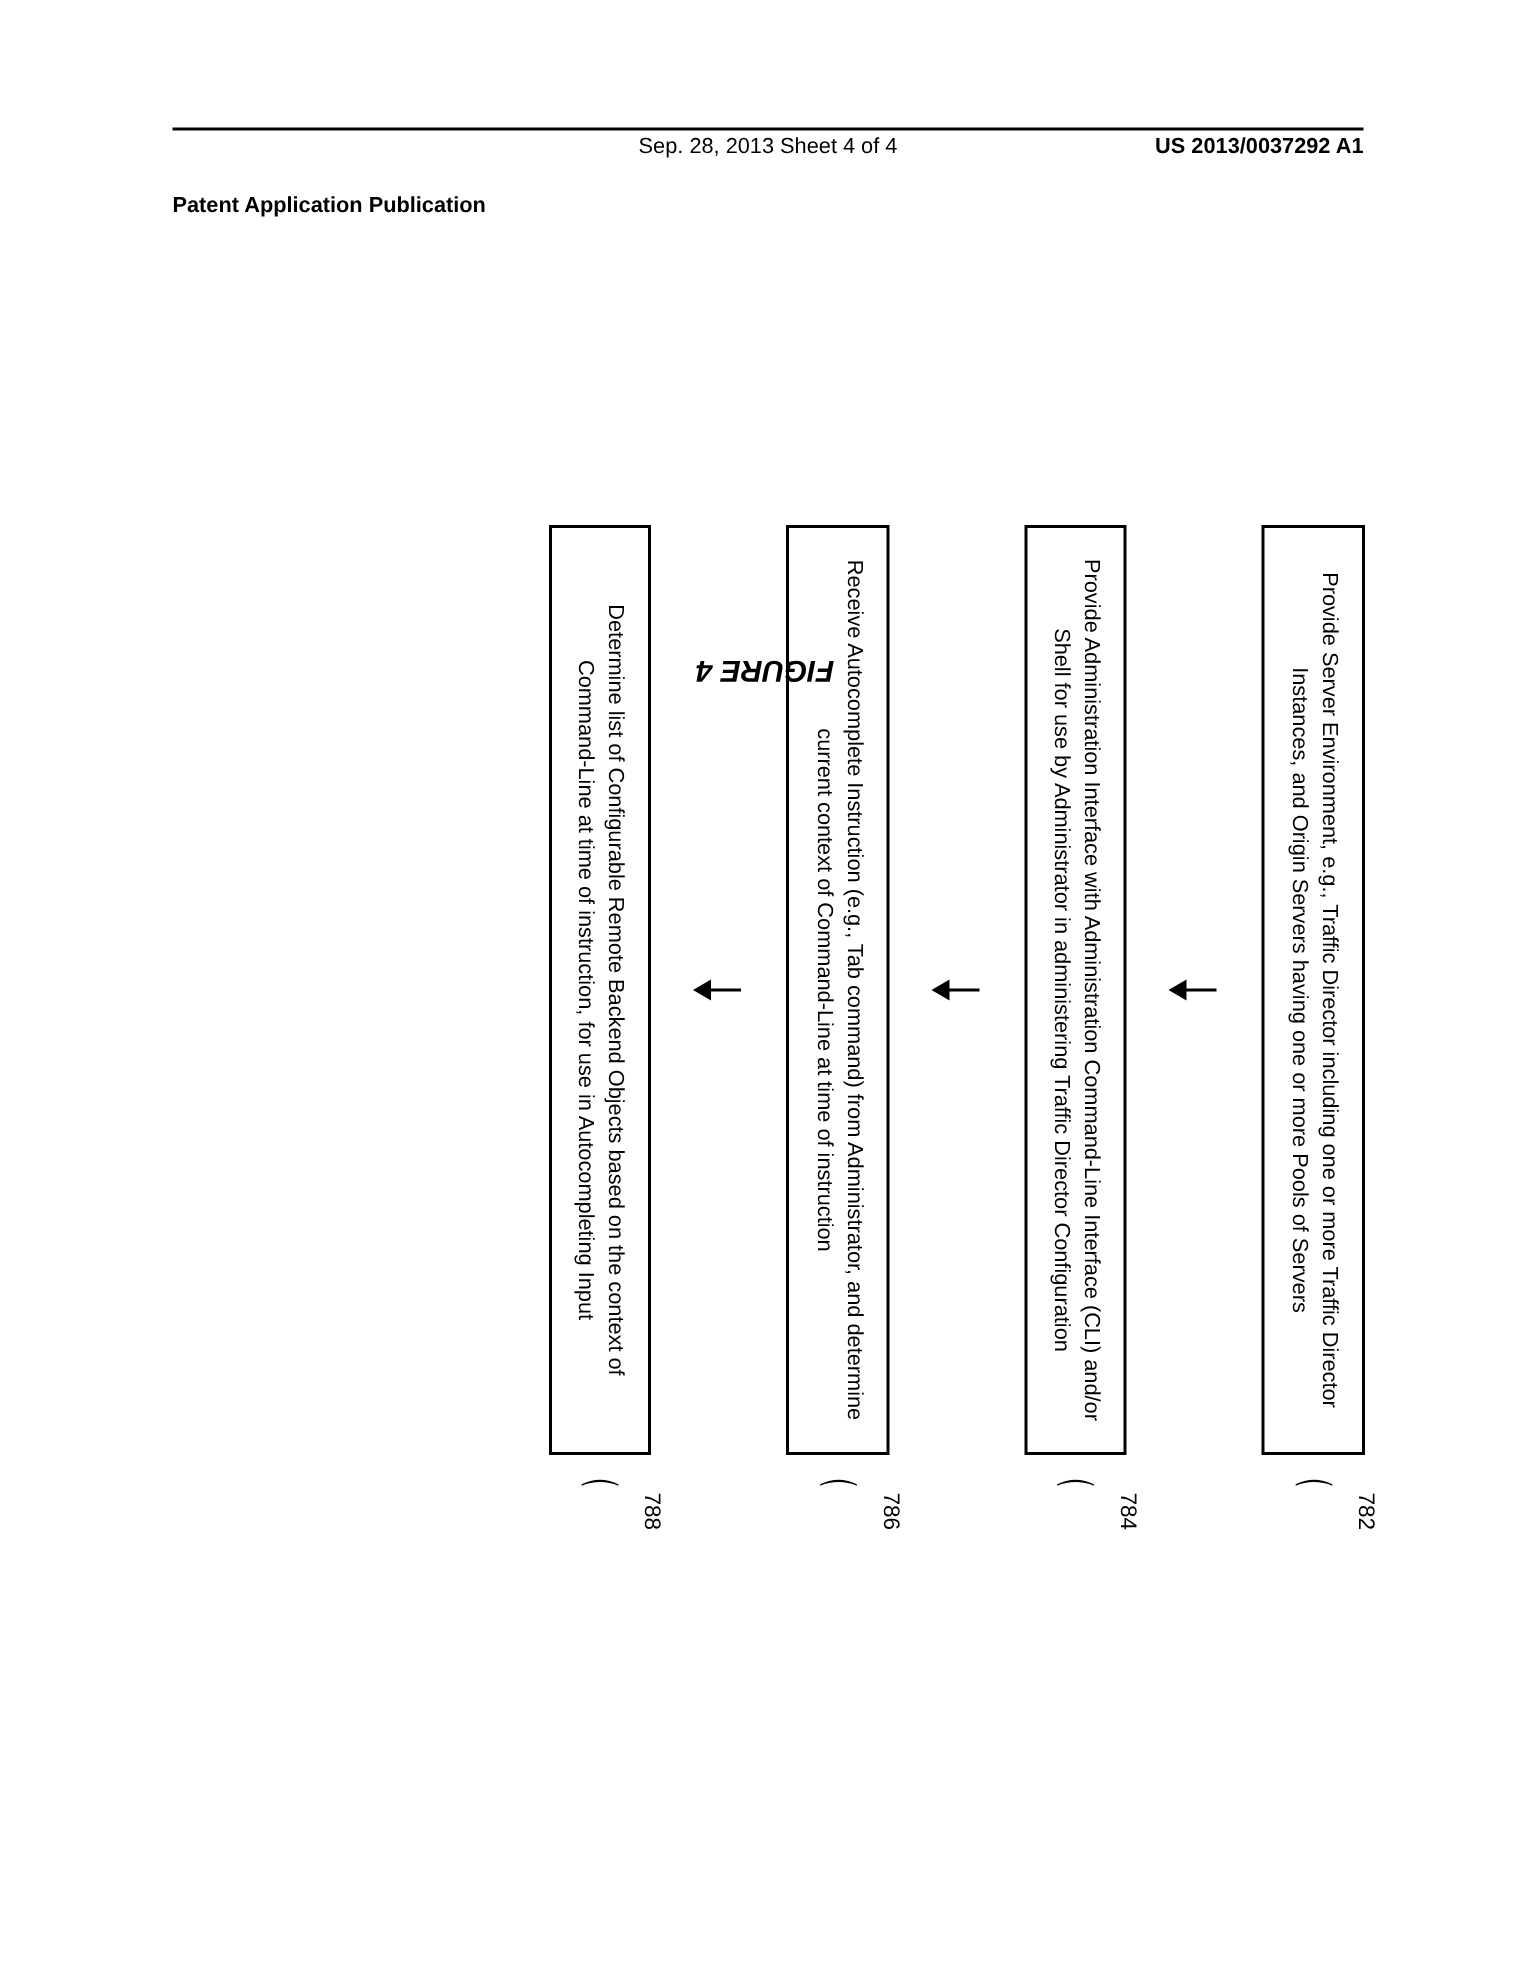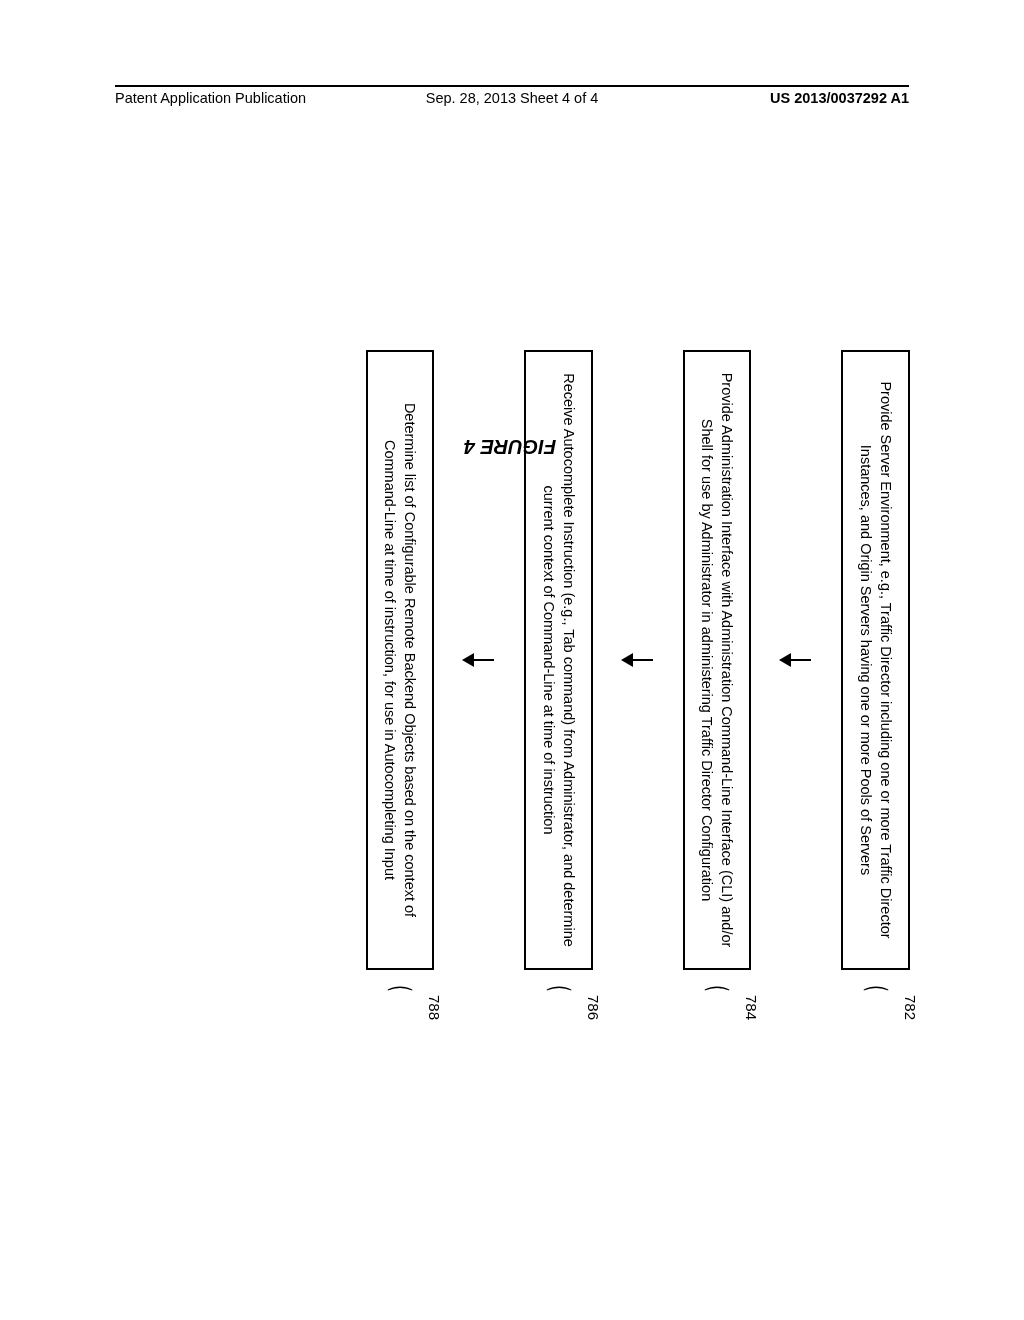--- a/index.html
+++ b/index.html
@@ -23,21 +23,22 @@
       background: #000;
     }
     .header-text {
       position: absolute;
       top: 90px;
       font-size: 14.5px;
       color: #000;
     }
     .header-left {
       left: 115px;
-      font-weight: normal;
+      font-weight: bold;
+      margin-top: 39px;
     }
     .header-center {
       left: 50%;
       transform: translateX(-50%);
     }
     .header-right {
       right: 115px;
       font-weight: bold;
     }
     .diagram-container {

